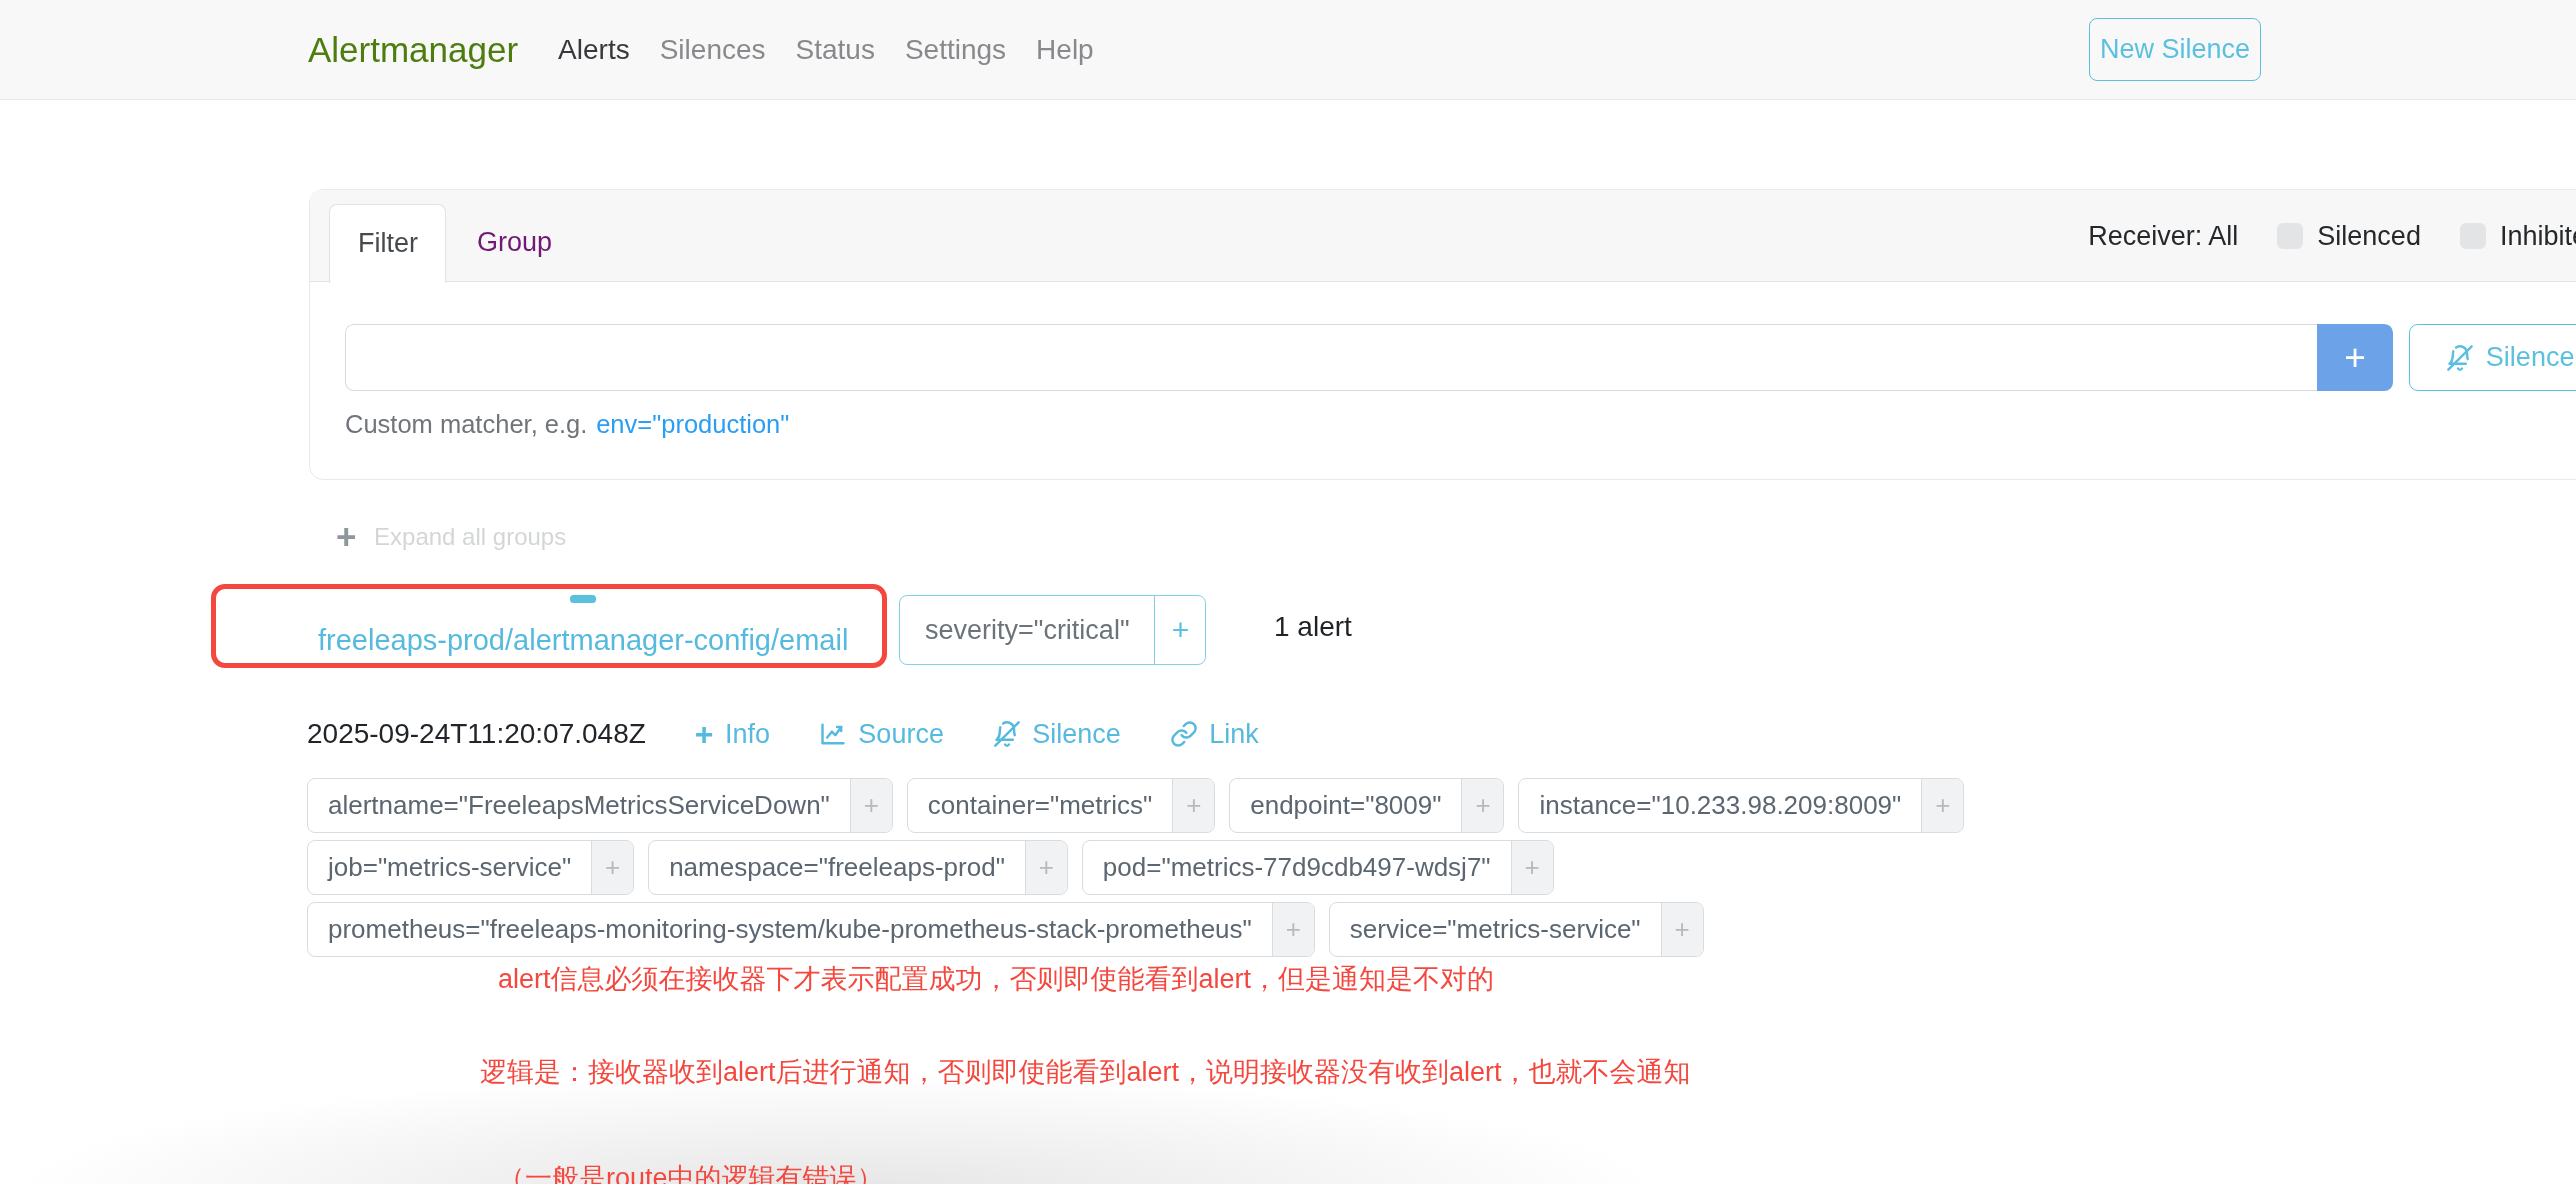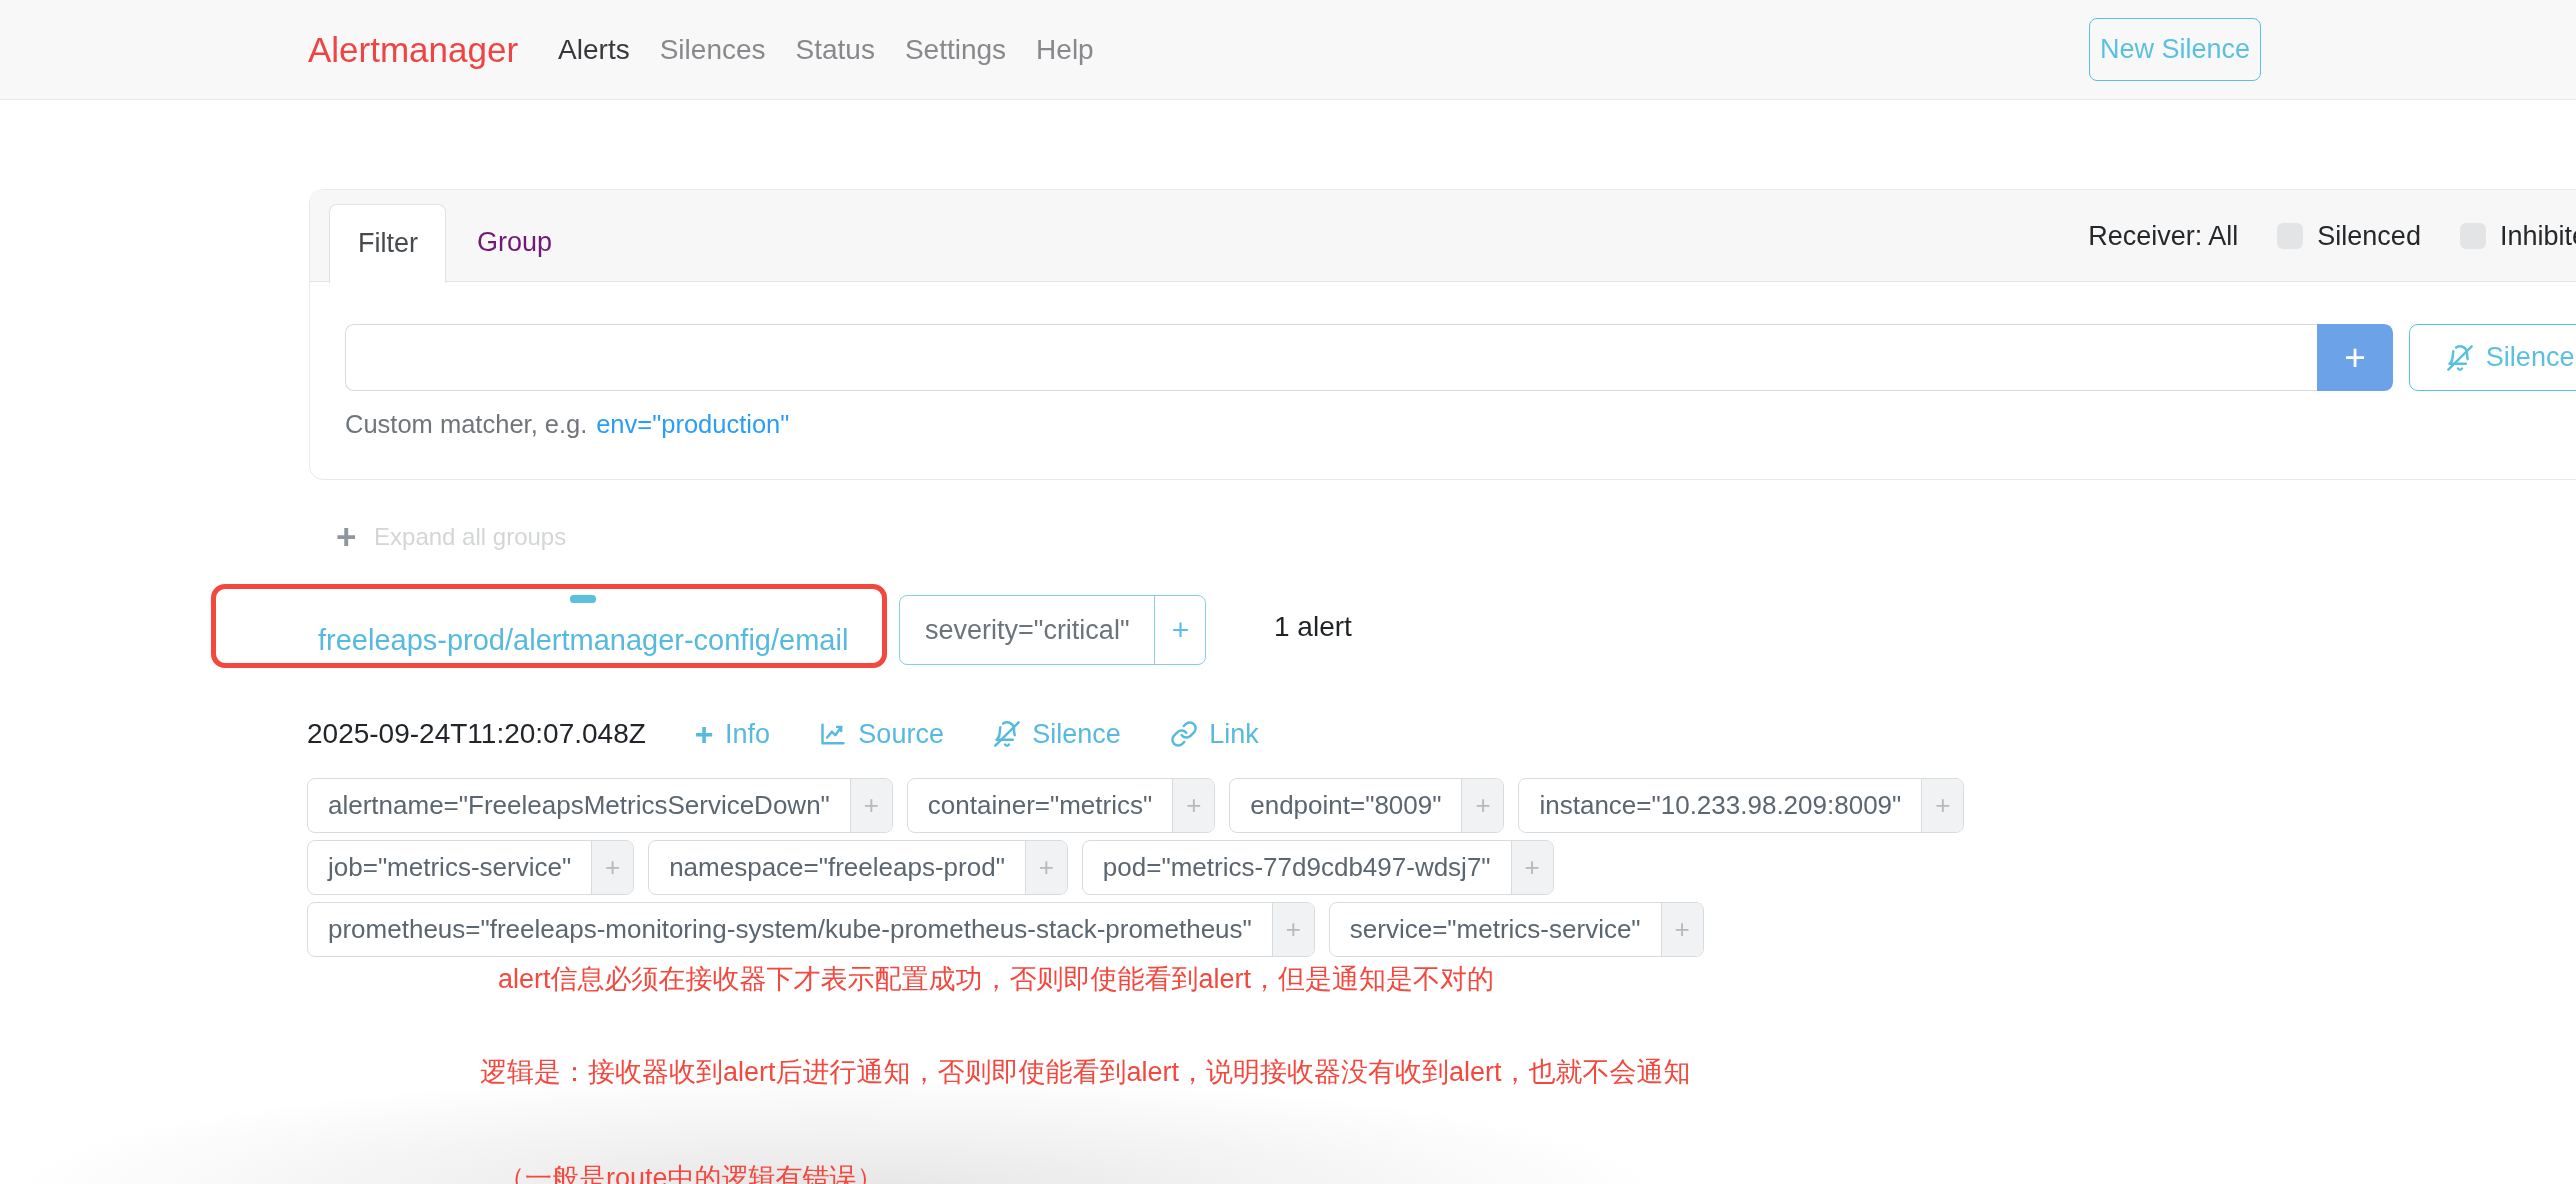--- a/index.html
+++ b/index.html
@@ -3,21 +3,21 @@
 <meta charset="utf-8">
 <style>
   * { margin:0; padding:0; box-sizing:border-box; }
   html,body { background:#fff; }
   body { font-family:"Liberation Sans","DejaVu Sans",sans-serif; }
   .page { position:relative; width:2576px; height:1184px; background:#fff; overflow:hidden; }
 
   
   .navbar { display:flex; align-items:center; height:100px; background:#f8f8f8;
             border-bottom:1.8px solid #e7e7e7; padding:0 315px 0 308px; }
-  .brand { font-size:35px; font-weight:500; color:#ef4444; margin-right:40px; cursor:pointer; }
+  .brand { font-size:35px; font-weight:500; color:#4d7c0f; margin-right:40px; cursor:pointer; }
   .nav-links { display:flex; align-items:center; gap:30px; }
   .nav-link { font-size:28px; color:#87898c; cursor:pointer; }
   .nav-link.active { color:#37393c; }
   .btn-new-silence { margin-left:auto; background:transparent; border:1.8px solid #5bc0de; color:#5bc0de;
             border-radius:8px; font-size:27px; padding:15px 10px; font-family:inherit; cursor:pointer; }
 
   
   .card { width:2338px; margin:89px 0 0 309px; border:1.8px solid #e9e9e9; border-radius:14px; background:#fff; }
   .card-header { position:relative; height:92px; background:#f7f7f7;
                  border-bottom:1.8px solid #e3e3e3; border-radius:8.8px 8.8px 0 0; }

